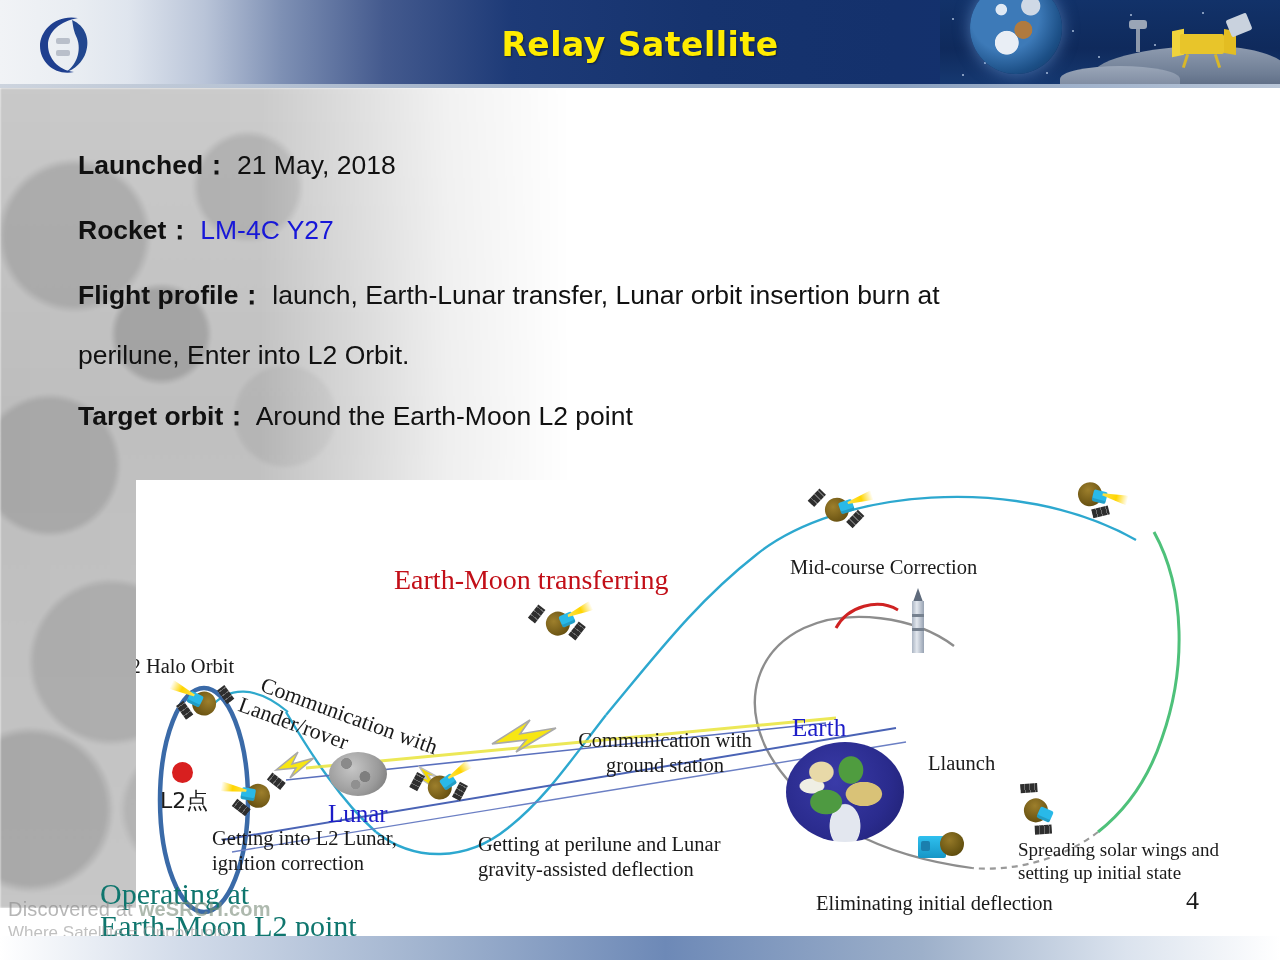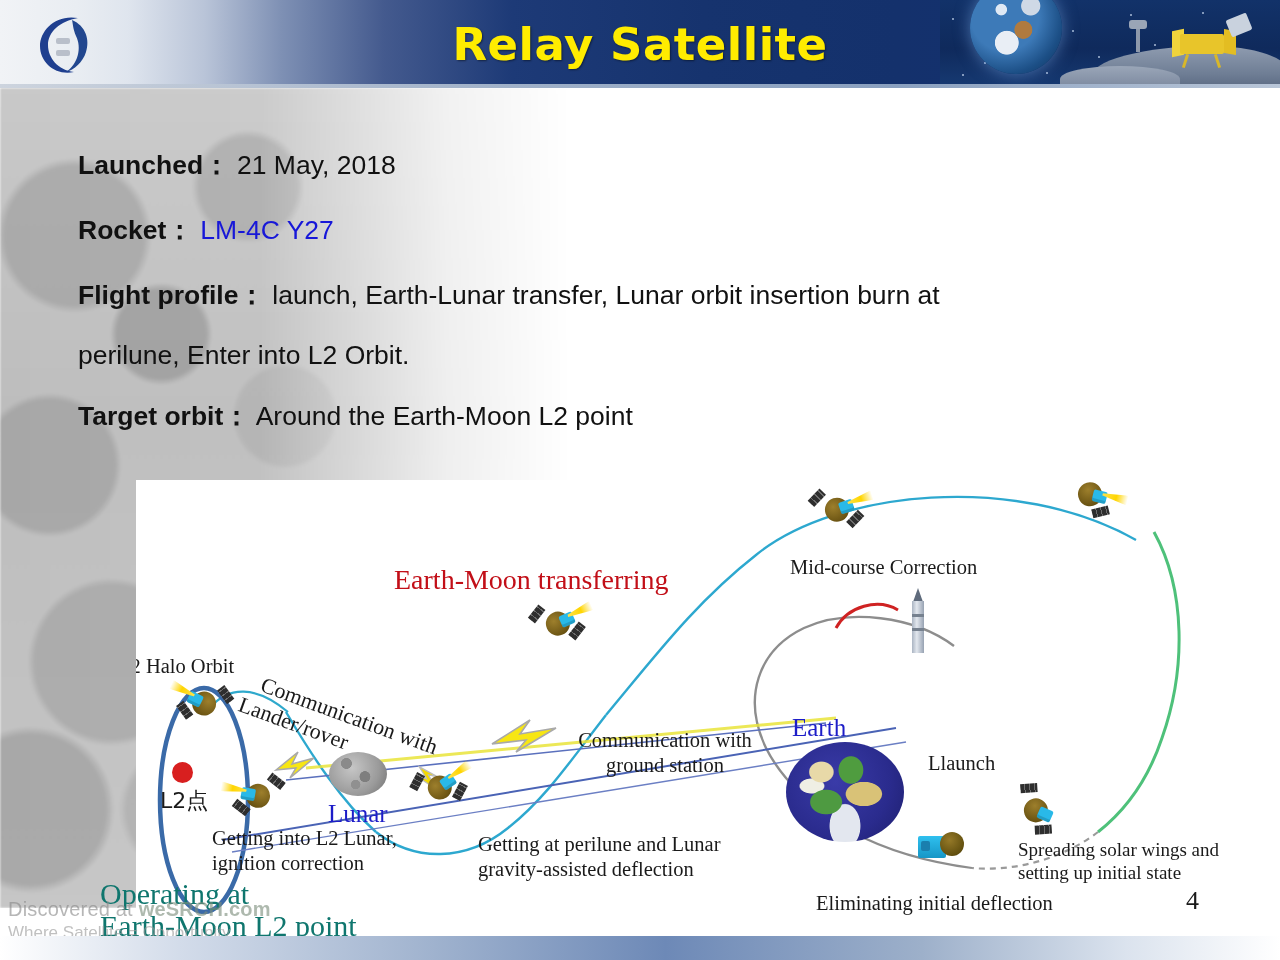--- a/index.html
+++ b/index.html
@@ -74,21 +74,21 @@
   .hp-mast:after{content:"";position:absolute;left:-7px;top:-6px;width:18px;height:9px;background:#9aa5b6;border-radius:3px;}
 
   .logo{
     position:absolute;left:28px;top:8px;width:72px;height:72px;
   }
   .logo svg{display:block;}
 
   .header-title{
     position:absolute;left:0;top:0;width:1280px;height:88px;
     display:flex;align-items:center;justify-content:center;
-    color:#ffec00;font-size:45px;font-weight:bold;letter-spacing:.5px;
+    color:#ffec00;font-size:33px;font-weight:bold;letter-spacing:.5px;
     text-shadow:1px 1px 2px rgba(0,0,0,.45);
     font-family:"DejaVu Sans", sans-serif;
     pointer-events:none;
   }
   .header-sep{position:absolute;left:0;top:84px;width:1280px;height:4px;background:linear-gradient(90deg,#cdd4de,#9fb0c8 40%,#8aa0bf 70%,#b9c6d8);}
 
   
   .body-text{position:absolute;left:78px;top:150px;width:1120px;}
   .tline{
     font-size:26.5px;color:#111;line-height:1.2;margin-bottom:33px;

